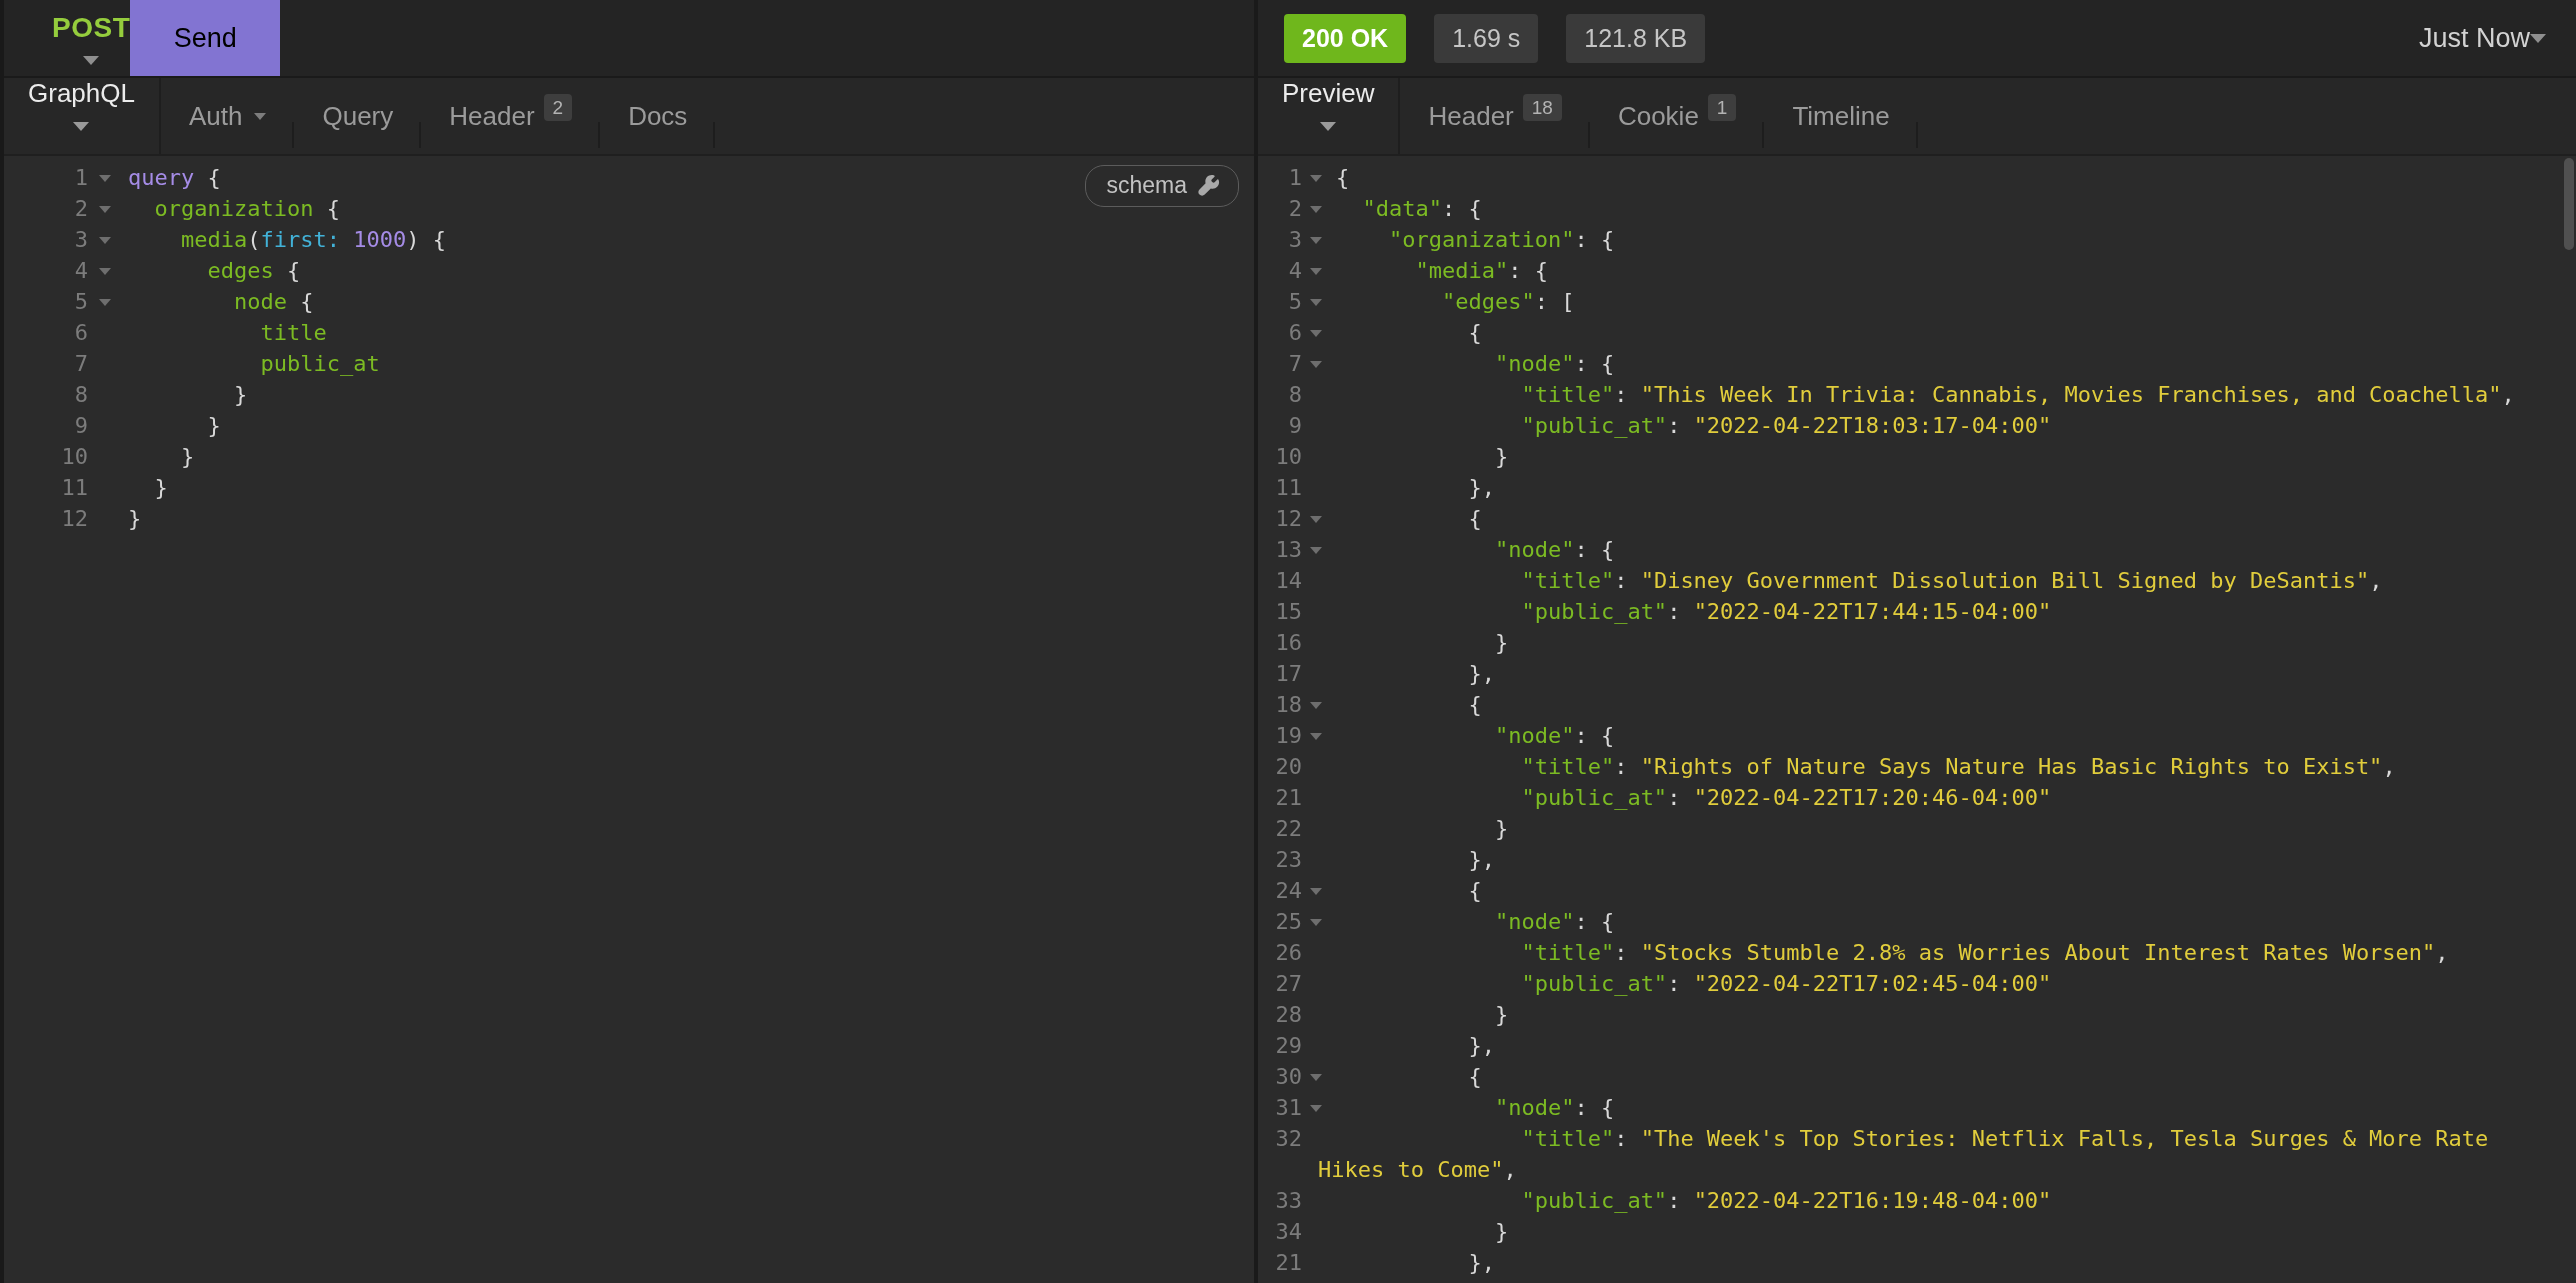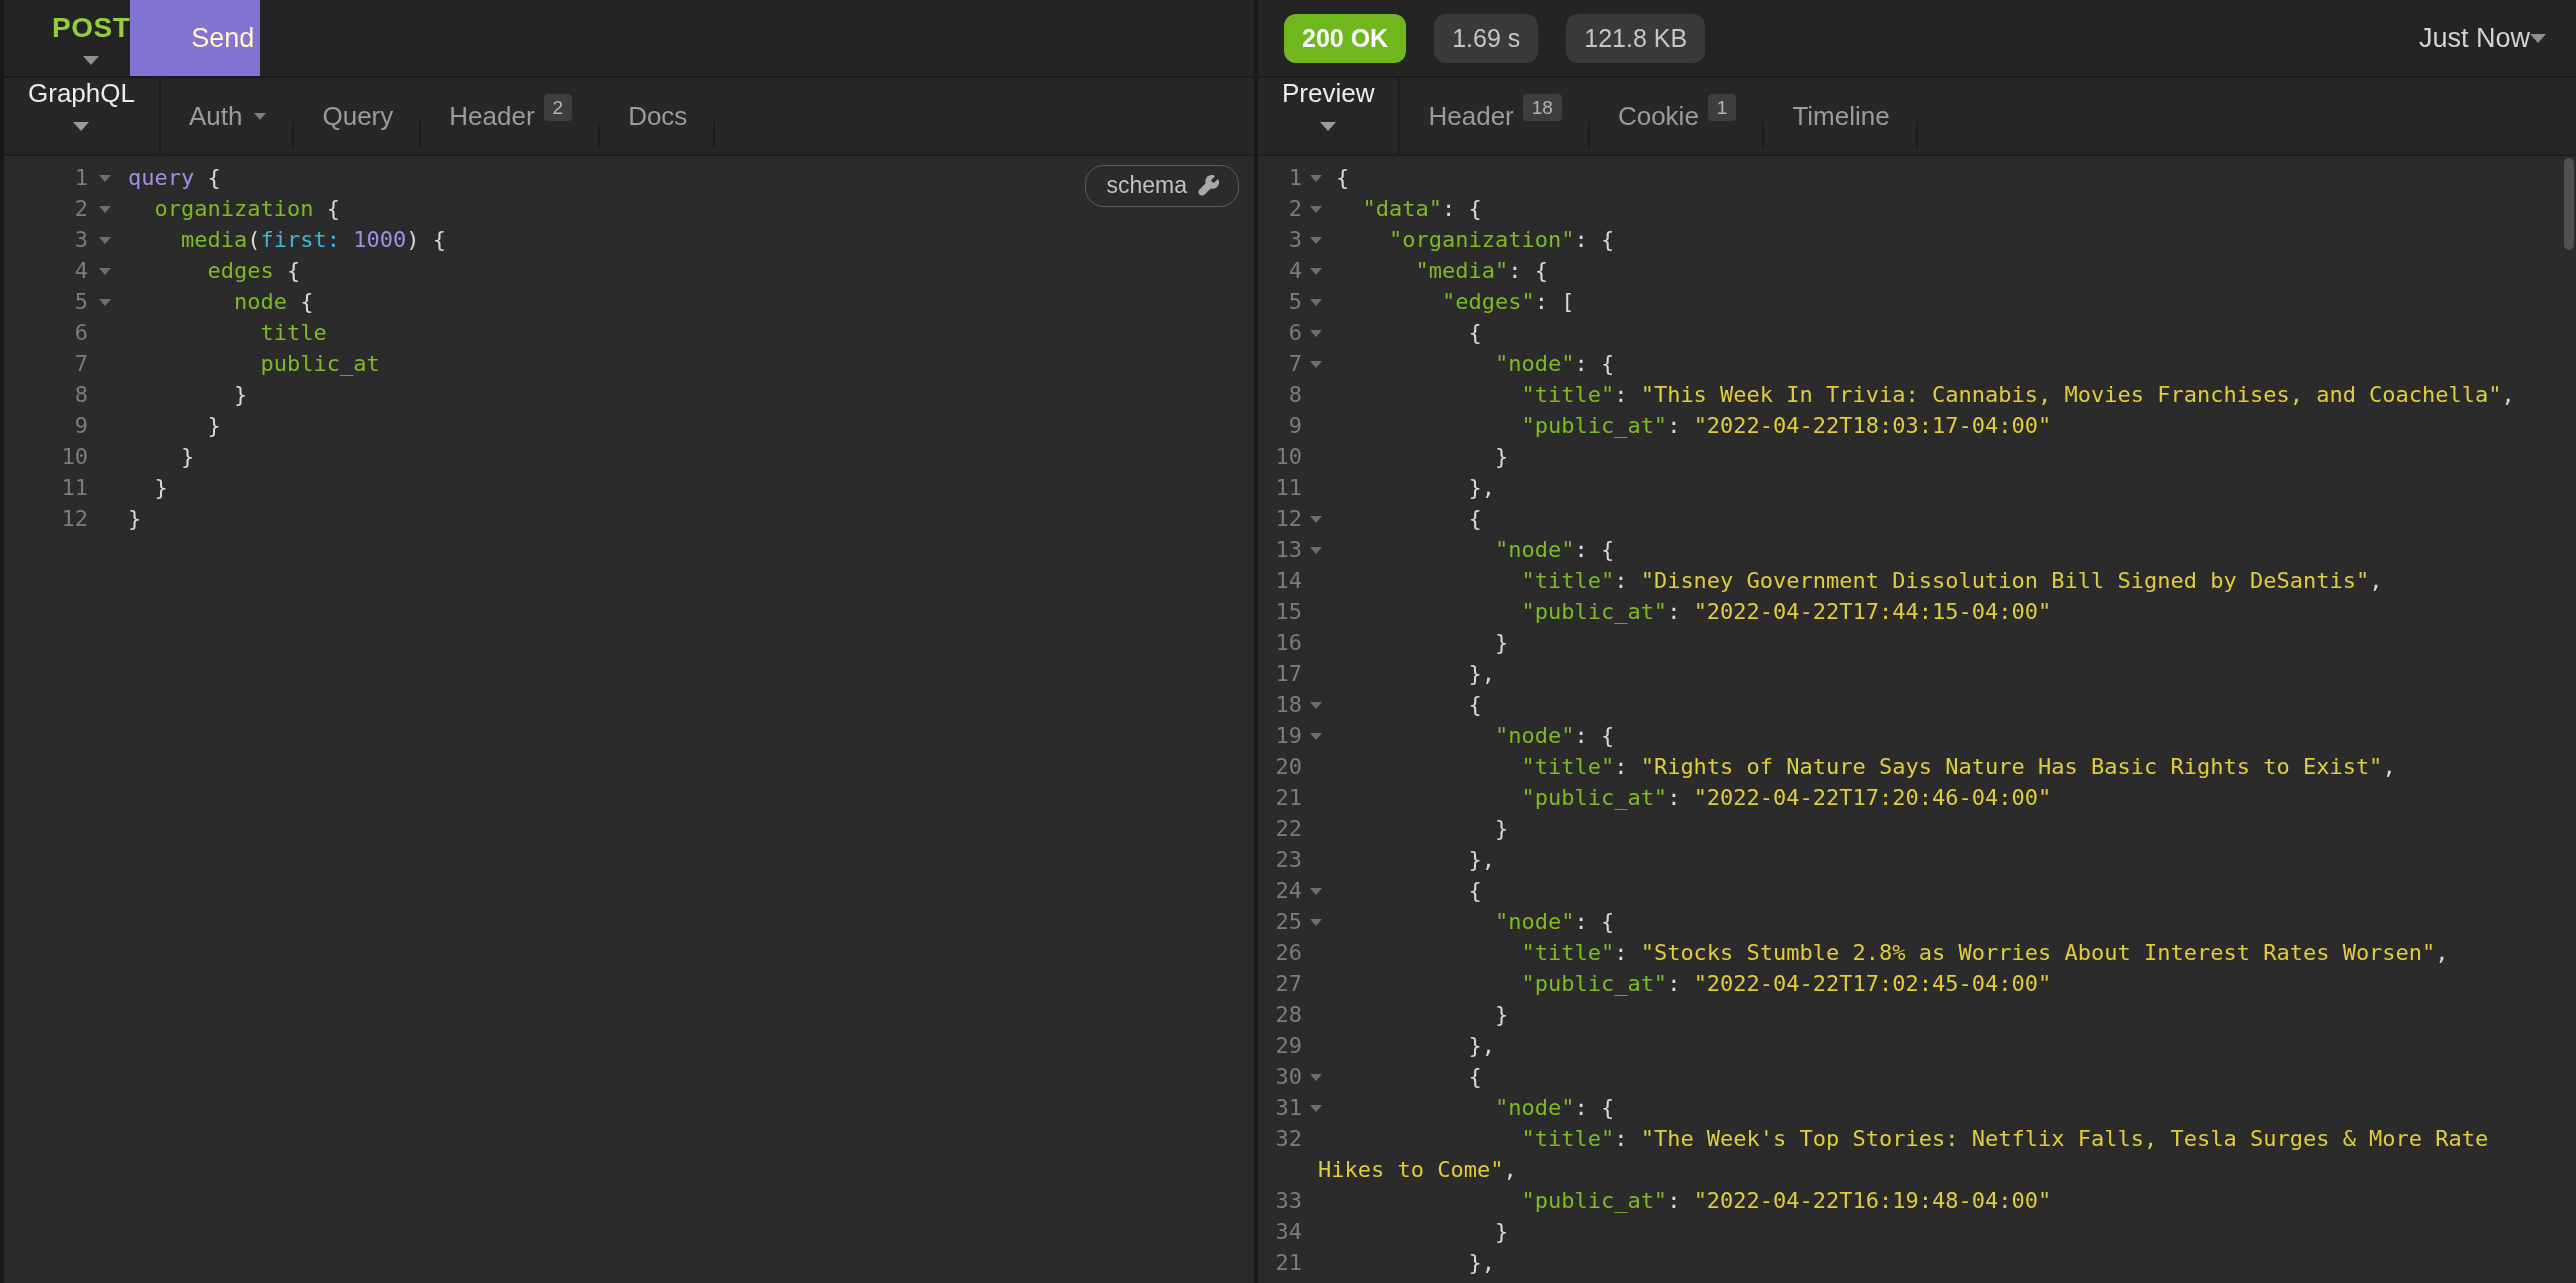--- a/index.html
+++ b/index.html
@@ -9,25 +9,25 @@
   .content{flex:1;display:flex;flex-direction:column;min-width:0;}
 
   
   .topbar{height:76px;border-bottom:2px solid #1a1a1a;background:#242424;display:flex;flex:none;}
   .tb-left{width:1250px;flex:none;display:flex;align-items:center;}
   .method-dd{display:flex;align-items:center;gap:12px;padding-left:48px;cursor:pointer;flex-direction:column;}
   .method{color:#95cd3d;font-size:28px;font-weight:700;letter-spacing:0.5px;}
   .caret{width:0;height:0;border-left:8px solid transparent;border-right:8px solid transparent;
          border-top:9px solid #8f8f8f;}
   .url{flex:1;margin-left:30px;color:#e9e9e9;font-size:27px;white-space:nowrap;overflow:hidden;}
-  .send{width:130px;height:76px;flex:none;border:none;background:#8274d2;color:#fef9c3;
-        font-size:27px;font-family:inherit;cursor:pointer;text-align:right;}
+  .send{width:150px;height:76px;flex:none;border:none;background:#8274d2;color:#000000;
+        font-size:27px;font-family:inherit;cursor:pointer;}
   .vdiv{width:4px;background:#1a1a1a;flex:none;}
   .tb-right{flex:1;display:flex;align-items:center;padding:0 30px 0 26px;gap:28px;min-width:0;}
-  .badge{border-radius:12px;font-size:25px;padding:10px 18px;white-space:nowrap;}
+  .badge{border-radius:4px;font-size:25px;padding:10px 18px;white-space:nowrap;}
   .badge.status{background:#6fb71c;color:#fff;font-weight:700;}
   .badge.meta{background:#3a3a3a;color:#c6c6c6;}
   .history{margin-left:auto;display:flex;align-items:center;color:#d2d2d2;
            font-size:27px;cursor:pointer;white-space:nowrap;}
 
   
   .main{flex:1;display:flex;min-height:0;}
   .panel{display:flex;flex-direction:column;min-width:0;}
   .panel.left{width:1250px;flex:none;}
   .panel.right{flex:1;}

